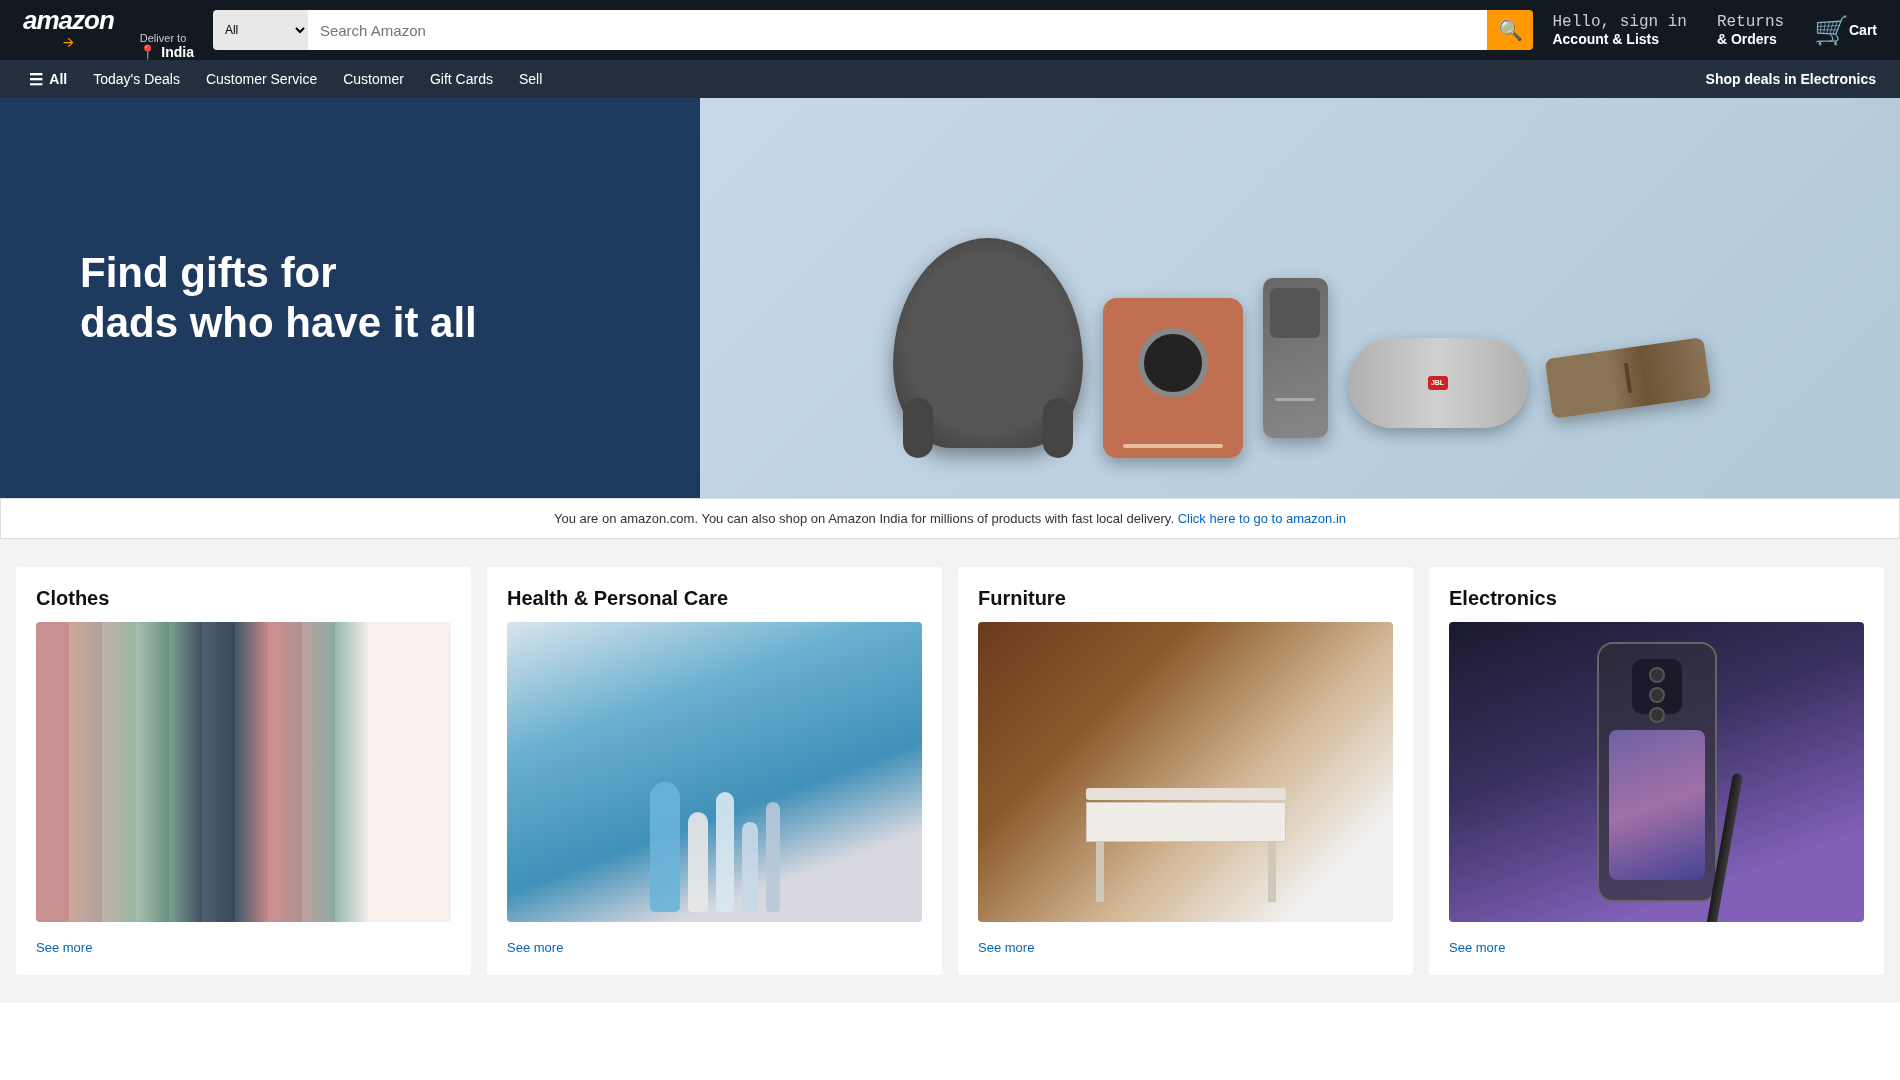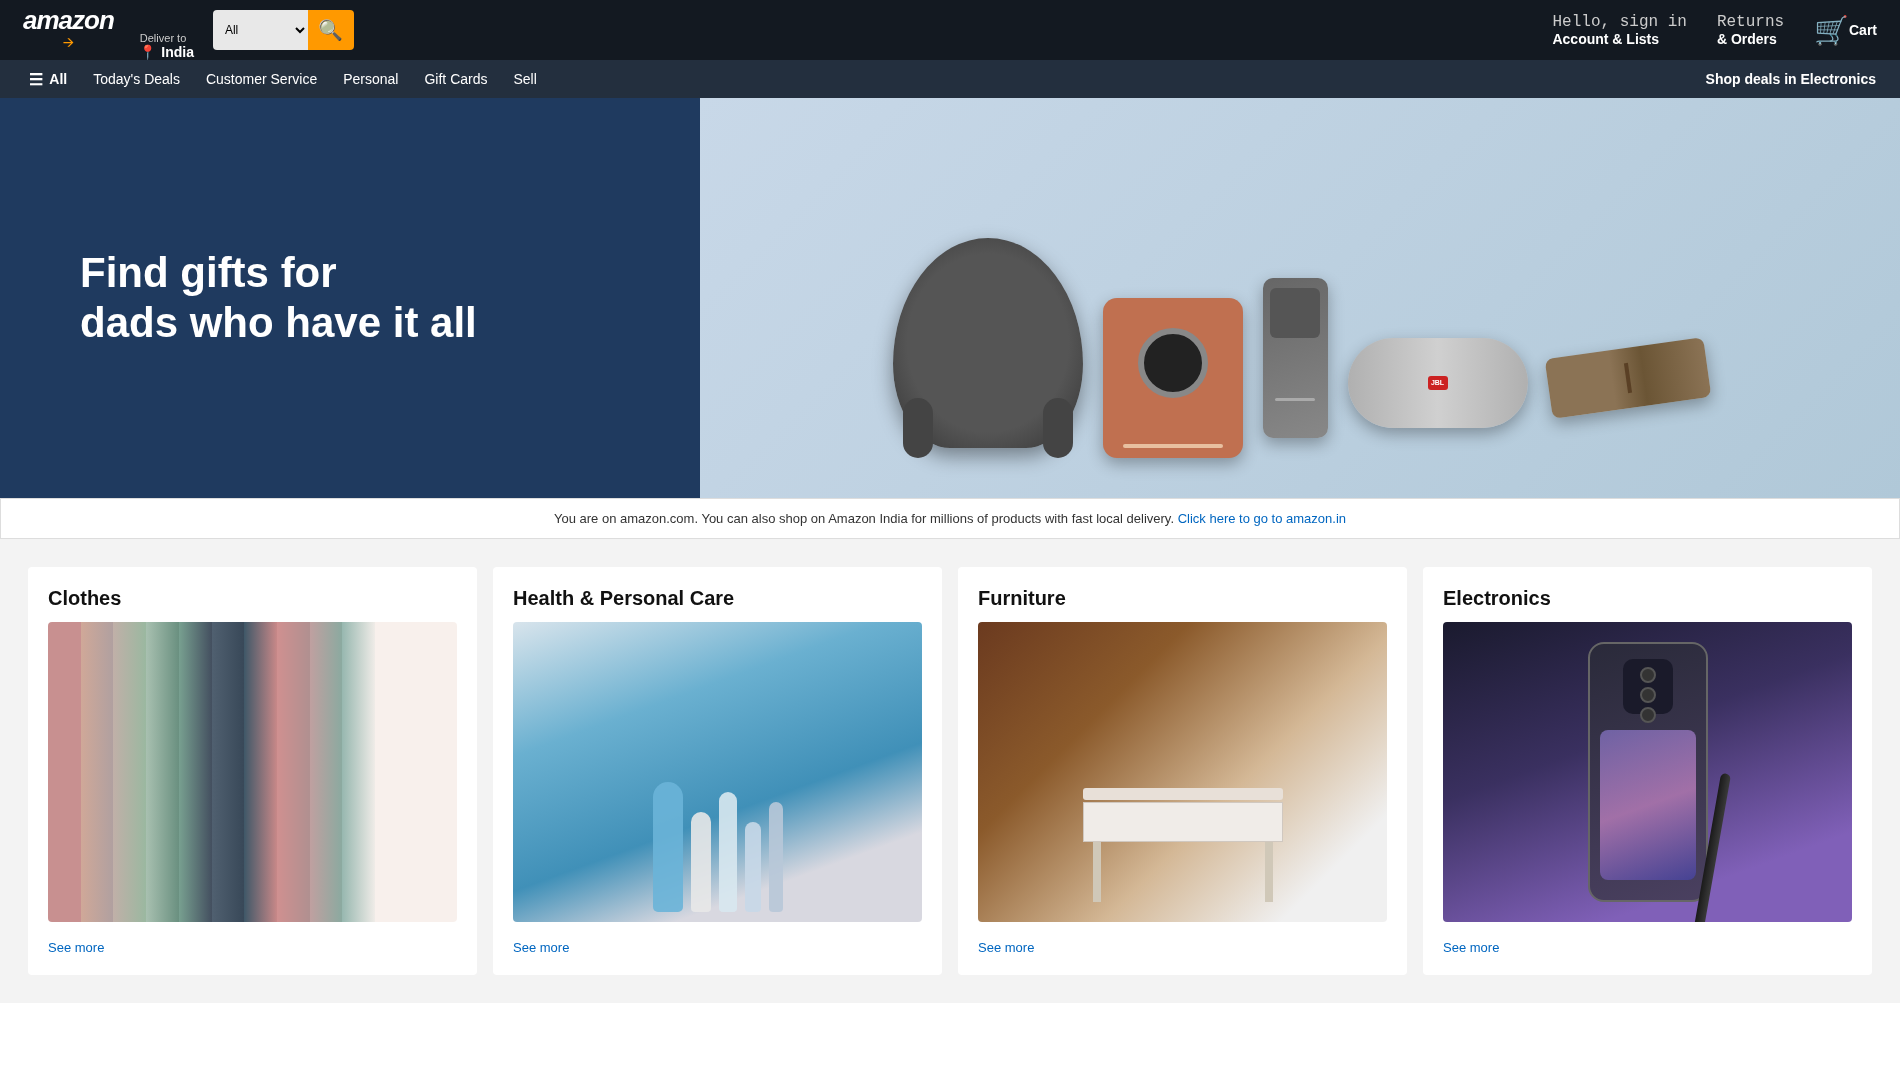--- a/index.html
+++ b/index.html
@@ -204,21 +204,21 @@
     .india-notice a {
       color: #0066c0;
       text-decoration: none;
     }
 
     
     .product-grid {
       display: grid;
       grid-template-columns: repeat(4, 1fr);
       gap: 0;
-      padding: 20px 20px;
+      padding: 20px 8px;
       background: #f3f3f3;
     }
     .product-card {
       background: white;
       margin: 8px;
       padding: 20px;
       border-radius: 4px;
     }
     .product-card-title {
       font-size: 20px;
@@ -295,20 +295,21 @@
     </span>
   </div>
 
   <div class="search-bar">
     <select class="search-category">
       <option>All</option>
       <option>Electronics</option>
       <option>Clothing</option>
       <option>Books</option>
     </select>
+    <input class="search-input" type="text" placeholder="Search Amazon" style="">
     <button class="search-button">
       <span class="search-icon-svg">🔍</span>
     </button>
   </div>
 
   <div class="header-right">
     <div class="header-btn">
       <div class="header-btn-top">Hello, sign in</div>
       <div class="header-btn-bottom">Account &amp; Lists</div>
     </div>
@@ -329,21 +330,21 @@
     <span>All</span>
   </div>
   <div class="nav-links">
     <div class="nav-link">
       <span>Today's Deals</span>
     </div>
     <div class="nav-link">
       <span>Customer Service</span>
     </div>
     <div class="nav-link">
-      <span>Personal</span>
+      <span>Customer</span>
     </div>
     <div class="nav-link">
       <span>Gift Cards</span>
     </div>
     <div class="nav-link">
       <span>Sell</span>
     </div>
   </div>
   <div class="nav-right">
     <span>Shop deals in Electronics</span>

